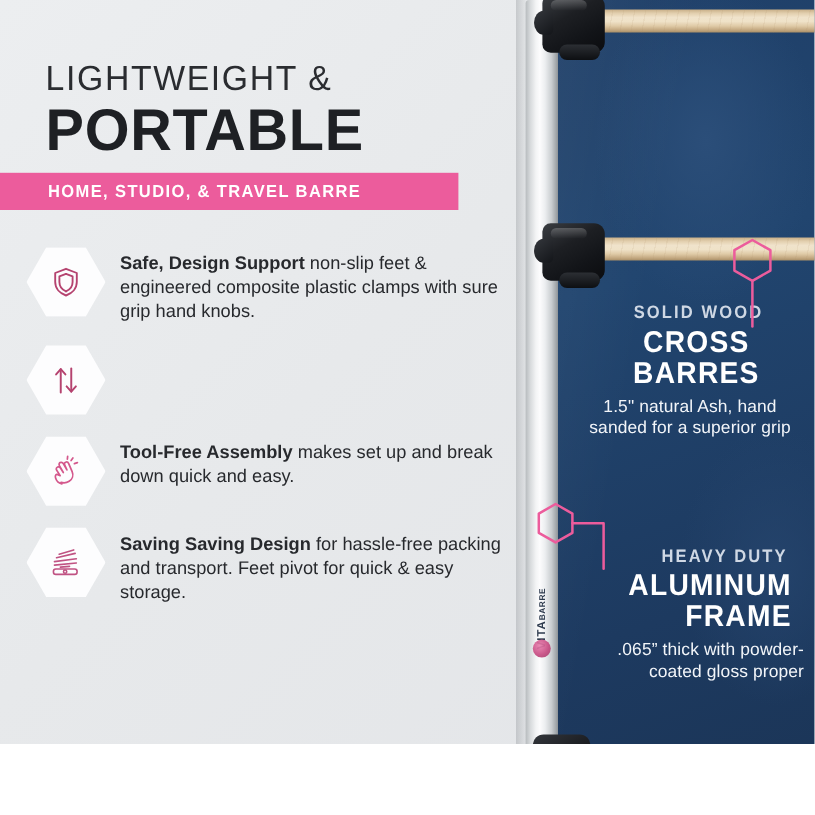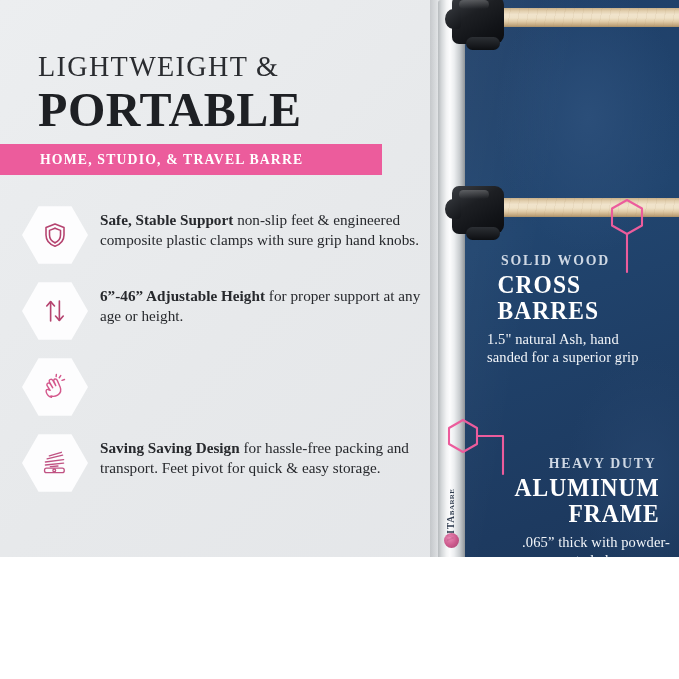--- a/index.html
+++ b/index.html
@@ -7,24 +7,23 @@
   html, body {
     width: 679px;
     height: 679px;
     overflow: hidden;
     font-family: "Liberation Sans", sans-serif;
   }
 
   #poster {
     position: relative;
     width: 679px;
-    height: 557px;
+    height: 620px;
     background: linear-gradient(135deg, #eceef0 0%, #e7e9eb 45%, #e3e5e8 100%);
     overflow: hidden;
-    font-family: Liberation Serif, serif;
   }
 
   
   .product-stage {
     position: absolute;
     left: 430px; top: 0;
     width: 249px; height: 679px;
     overflow: hidden;
   }
 
@@ -173,21 +172,21 @@
     background: linear-gradient(145deg, #35383d 0%, #1b1d21 55%, #0c0e11 100%);
     border-radius: 6px 4px 10px 10px;
   }
   .foot-cap.right { left: 124px; top: 660px; width: 36px; height: 32px; transform: rotate(11deg); }
 
   
   .callout {
     position: absolute;
     z-index: 6;
     color: #ffffff;
-    text-align: left;
+    text-align: center;
   }
   .callout.cross  { right: 16px; top: 252px; width: 176px; }
   .callout.frame  { left: 500px; top: 455px; width: 170px; text-align: right; }
 
   .callout-eyebrow {
     font-size: 15px;
     font-weight: 700;
     letter-spacing: 1.9px;
     color: #cfd8e4;
     font-stretch: condensed;
@@ -330,48 +329,48 @@
     <div class="feature">
       <div class="feature-icon-hex">
         <div class="hexbg"></div>
         <svg width="30" height="30" viewBox="0 0 24 24" fill="none" stroke="#b5436f" stroke-width="1.25" stroke-linecap="round" stroke-linejoin="round">
           <path d="M12 3.2 L19.2 6 V12 C19.2 16.3 16 19.6 12 21 C8 19.6 4.8 16.3 4.8 12 V6 Z"></path>
           <path d="M12 6.6 L16.4 8.3 V12 C16.4 14.9 14.4 17.2 12 18.2"></path>
           <path d="M12 6.6 L7.6 8.3 V12 C7.6 14.9 9.6 17.2 12 18.2"></path>
         </svg>
       </div>
       <div class="feature-text">
-        <b>Safe, Stable Support</b><span> non-slip feet &amp; engineered composite plastic clamps with sure grip hand knobs.</span>
+        <b>Safe, Design Support</b><span> non-slip feet &amp; engineered composite plastic clamps with sure grip hand knobs.</span>
       </div>
     </div>
 
     <div class="feature">
       <div class="feature-icon-hex">
         <div class="hexbg"></div>
         <svg width="30" height="30" viewBox="0 0 24 24" fill="none" stroke="#b5436f" stroke-width="1.3" stroke-linecap="round" stroke-linejoin="round">
           <line x1="8.5" y1="20" x2="8.5" y2="4.6"></line>
           <polyline points="5.4,8 8.5,4.5 11.6,8"></polyline>
           <line x1="15.5" y1="4" x2="15.5" y2="19.4"></line>
           <polyline points="12.4,16 15.5,19.5 18.6,16"></polyline>
         </svg>
       </div>
-      <div class="feature-text">
-        <b>6”-46” Adjustable Height</b><span> for proper support at any age or height.</span>
-      </div>
     </div>
 
     <div class="feature">
       <div class="feature-icon-hex">
         <div class="hexbg"></div>
         <svg width="30" height="30" viewBox="0 0 24 24" fill="none" stroke="#d4588c" stroke-width="1.15" stroke-linecap="round" stroke-linejoin="round">
           <path d="M9.2 20.2c-2.1-.5-3.6-2-4.2-4.1-.4-1.5.4-2.5 1.5-2.1l1.6.7-2.3-3.6c-.6-.9-.2-1.9.7-2.2.7-.2 1.4.1 1.8.8l1.9 2.9-2.6-4.6c-.5-.9-.1-1.9.8-2.1.8-.2 1.5.2 1.9.9l2.3 4.1-1.5-3.4c-.4-.9.1-1.8 1-1.9.8-.1 1.4.4 1.7 1.1l2.3 5.3c1 2.4.2 5.1-2 6.5-1.6 1-3.6 1.2-5.4.7z"></path>
           <line x1="15.4" y1="4.6" x2="16.6" y2="2.9"></line>
           <line x1="17.6" y1="6.7" x2="19.6" y2="6"></line>
           <line x1="12.9" y1="3.7" x2="13.1" y2="1.9"></line>
         </svg>
+      </div>
+      <div class="feature-text">
+        <b>Tool-Free Assembly</b><span> makes set up and break down quick and easy.</span>
       </div>
     </div>
 
     <div class="feature">
       <div class="feature-icon-hex">
         <div class="hexbg"></div>
         <svg width="32" height="32" viewBox="0 0 26 26" fill="none" stroke="#c05383" stroke-width="1.1" stroke-linecap="round" stroke-linejoin="round">
           <rect x="4.5" y="17.2" width="16" height="3.6" rx="1.6"></rect>
           <circle cx="12.4" cy="19" r="1.1"></circle>
           <line x1="5.2" y1="14.6" x2="20" y2="13.1"></line>

